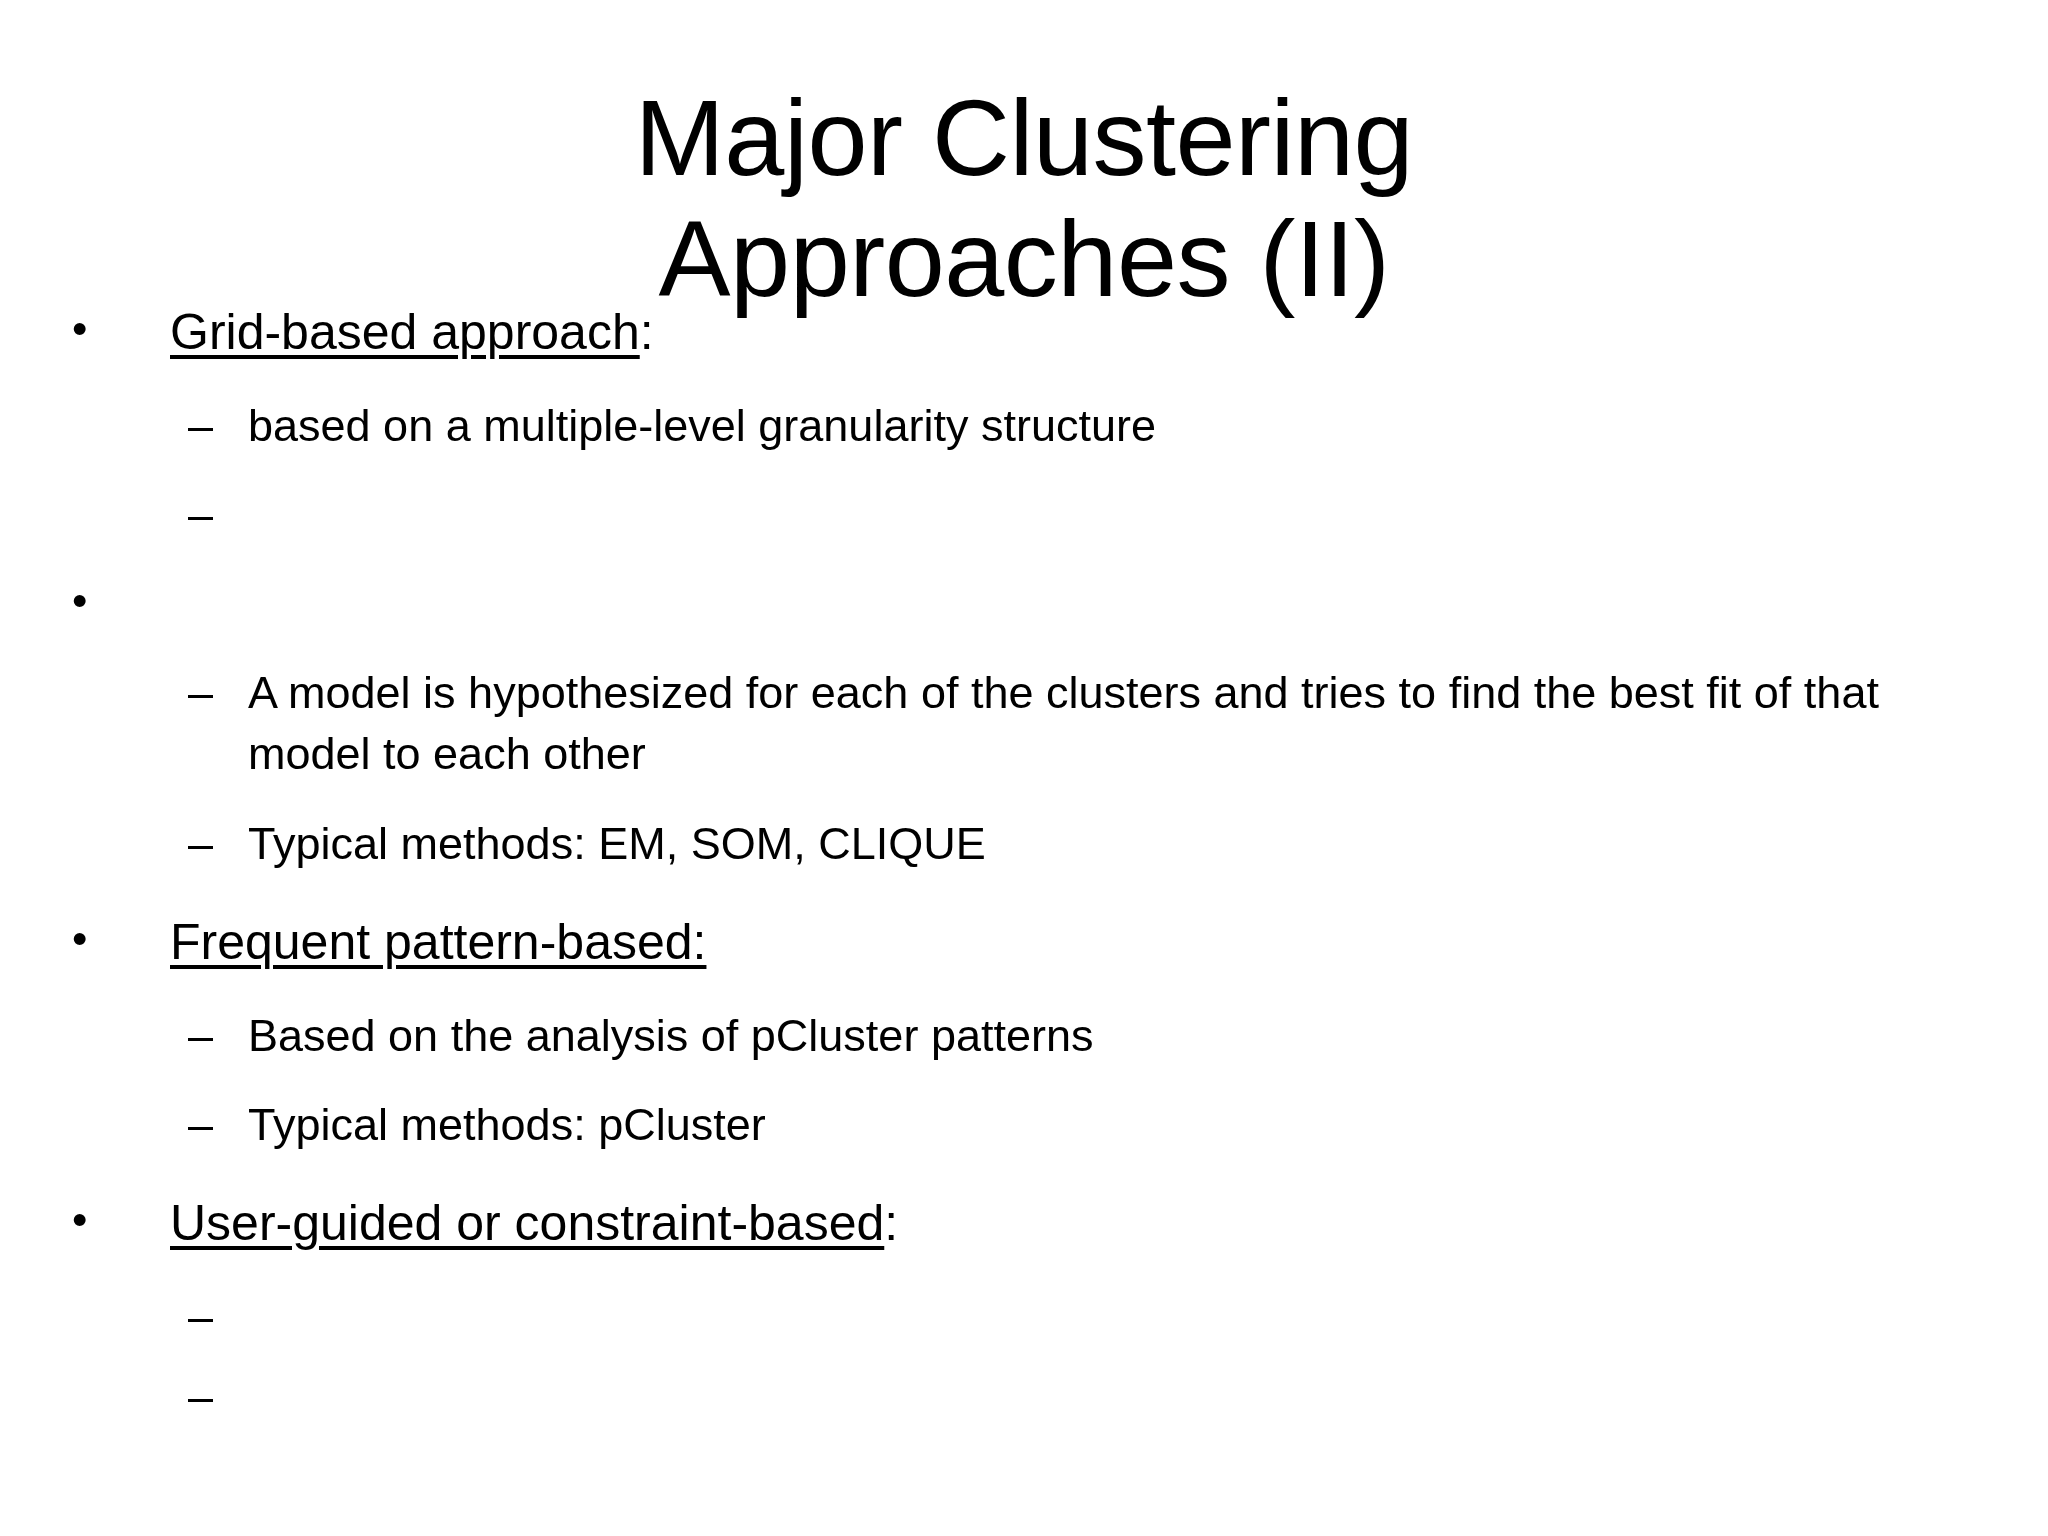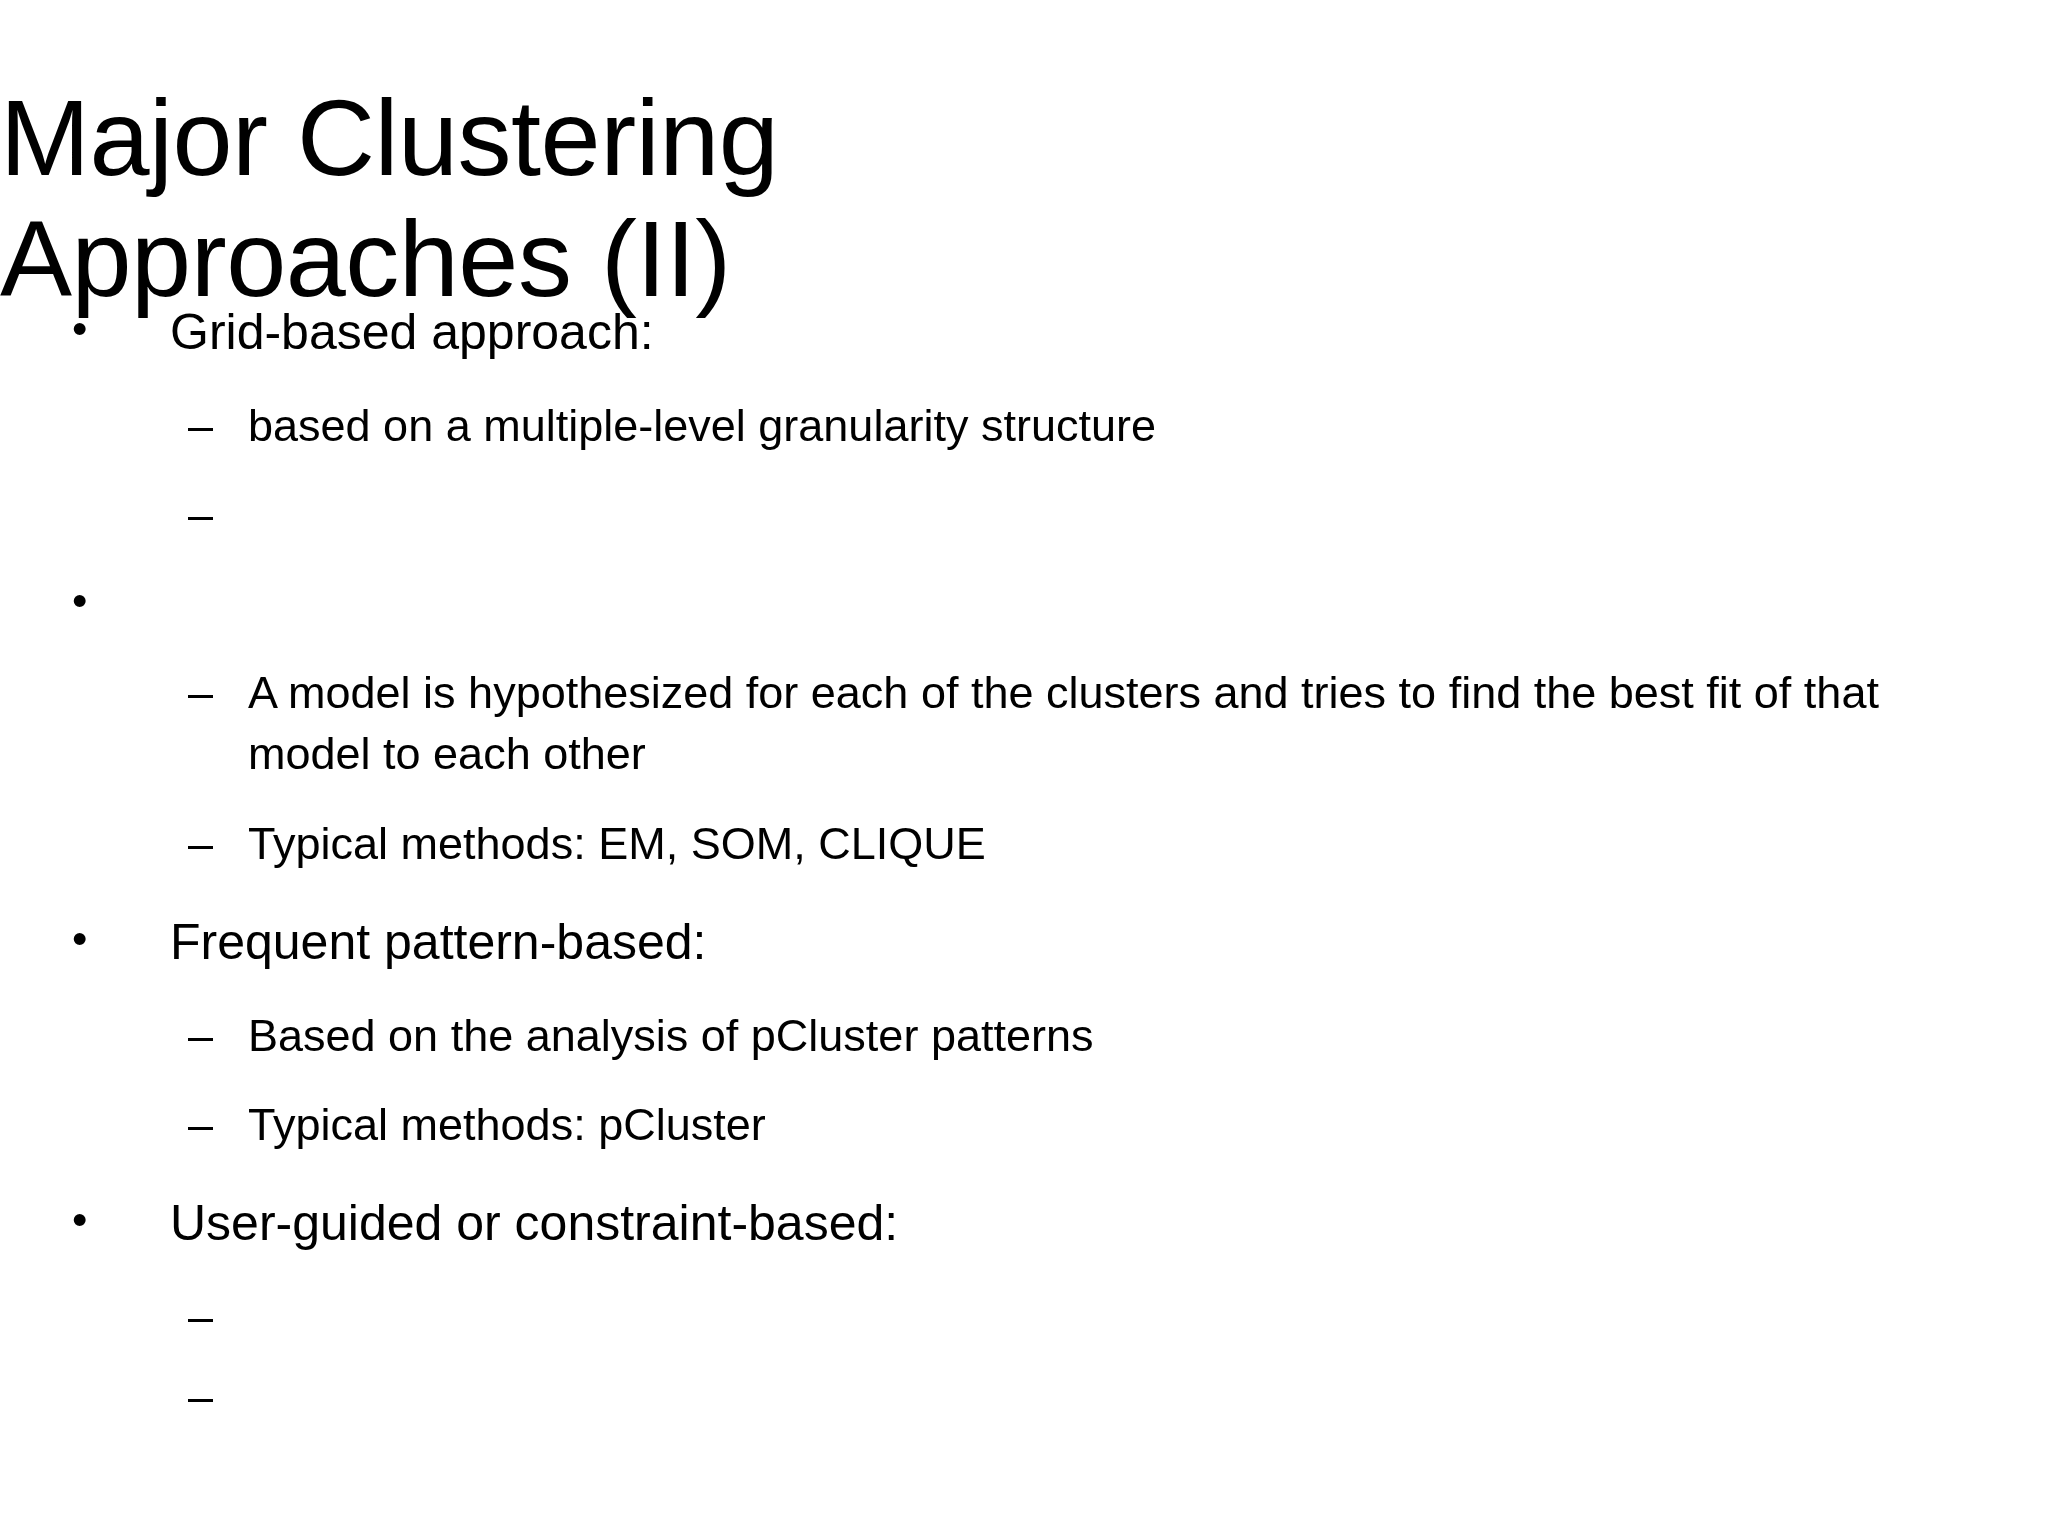--- a/index.html
+++ b/index.html
@@ -22,20 +22,21 @@
     background: #ffffff;
     box-sizing: border-box;
   }
 
   
   #slide-title {
     position: absolute;
     top: 6px;
     left: 0;
     width: 2048px;
+    text-align: center;
     font-size: 108px;
     line-height: 1.12;
     font-weight: 400;
     letter-spacing: -0.5px;
     white-space: pre-line;
   }
 
   
   #body {
     position: absolute;
@@ -59,20 +60,21 @@
     position: absolute;
     left: 12px;
     top: 0;
     width: 40px;
     text-align: left;
     font-size: 44px;
     line-height: 1.30;
   }
   .l1-text { display: inline; }
   .l1-head {
+    text-decoration: underline;
     text-decoration-thickness: 4px;
     text-underline-offset: 6px;
   }
   .l1-head.with-colon { }
   .l1-tail { text-decoration: none; }
 
   .level2 {
     position: relative;
     display: block;
     margin: 0;

